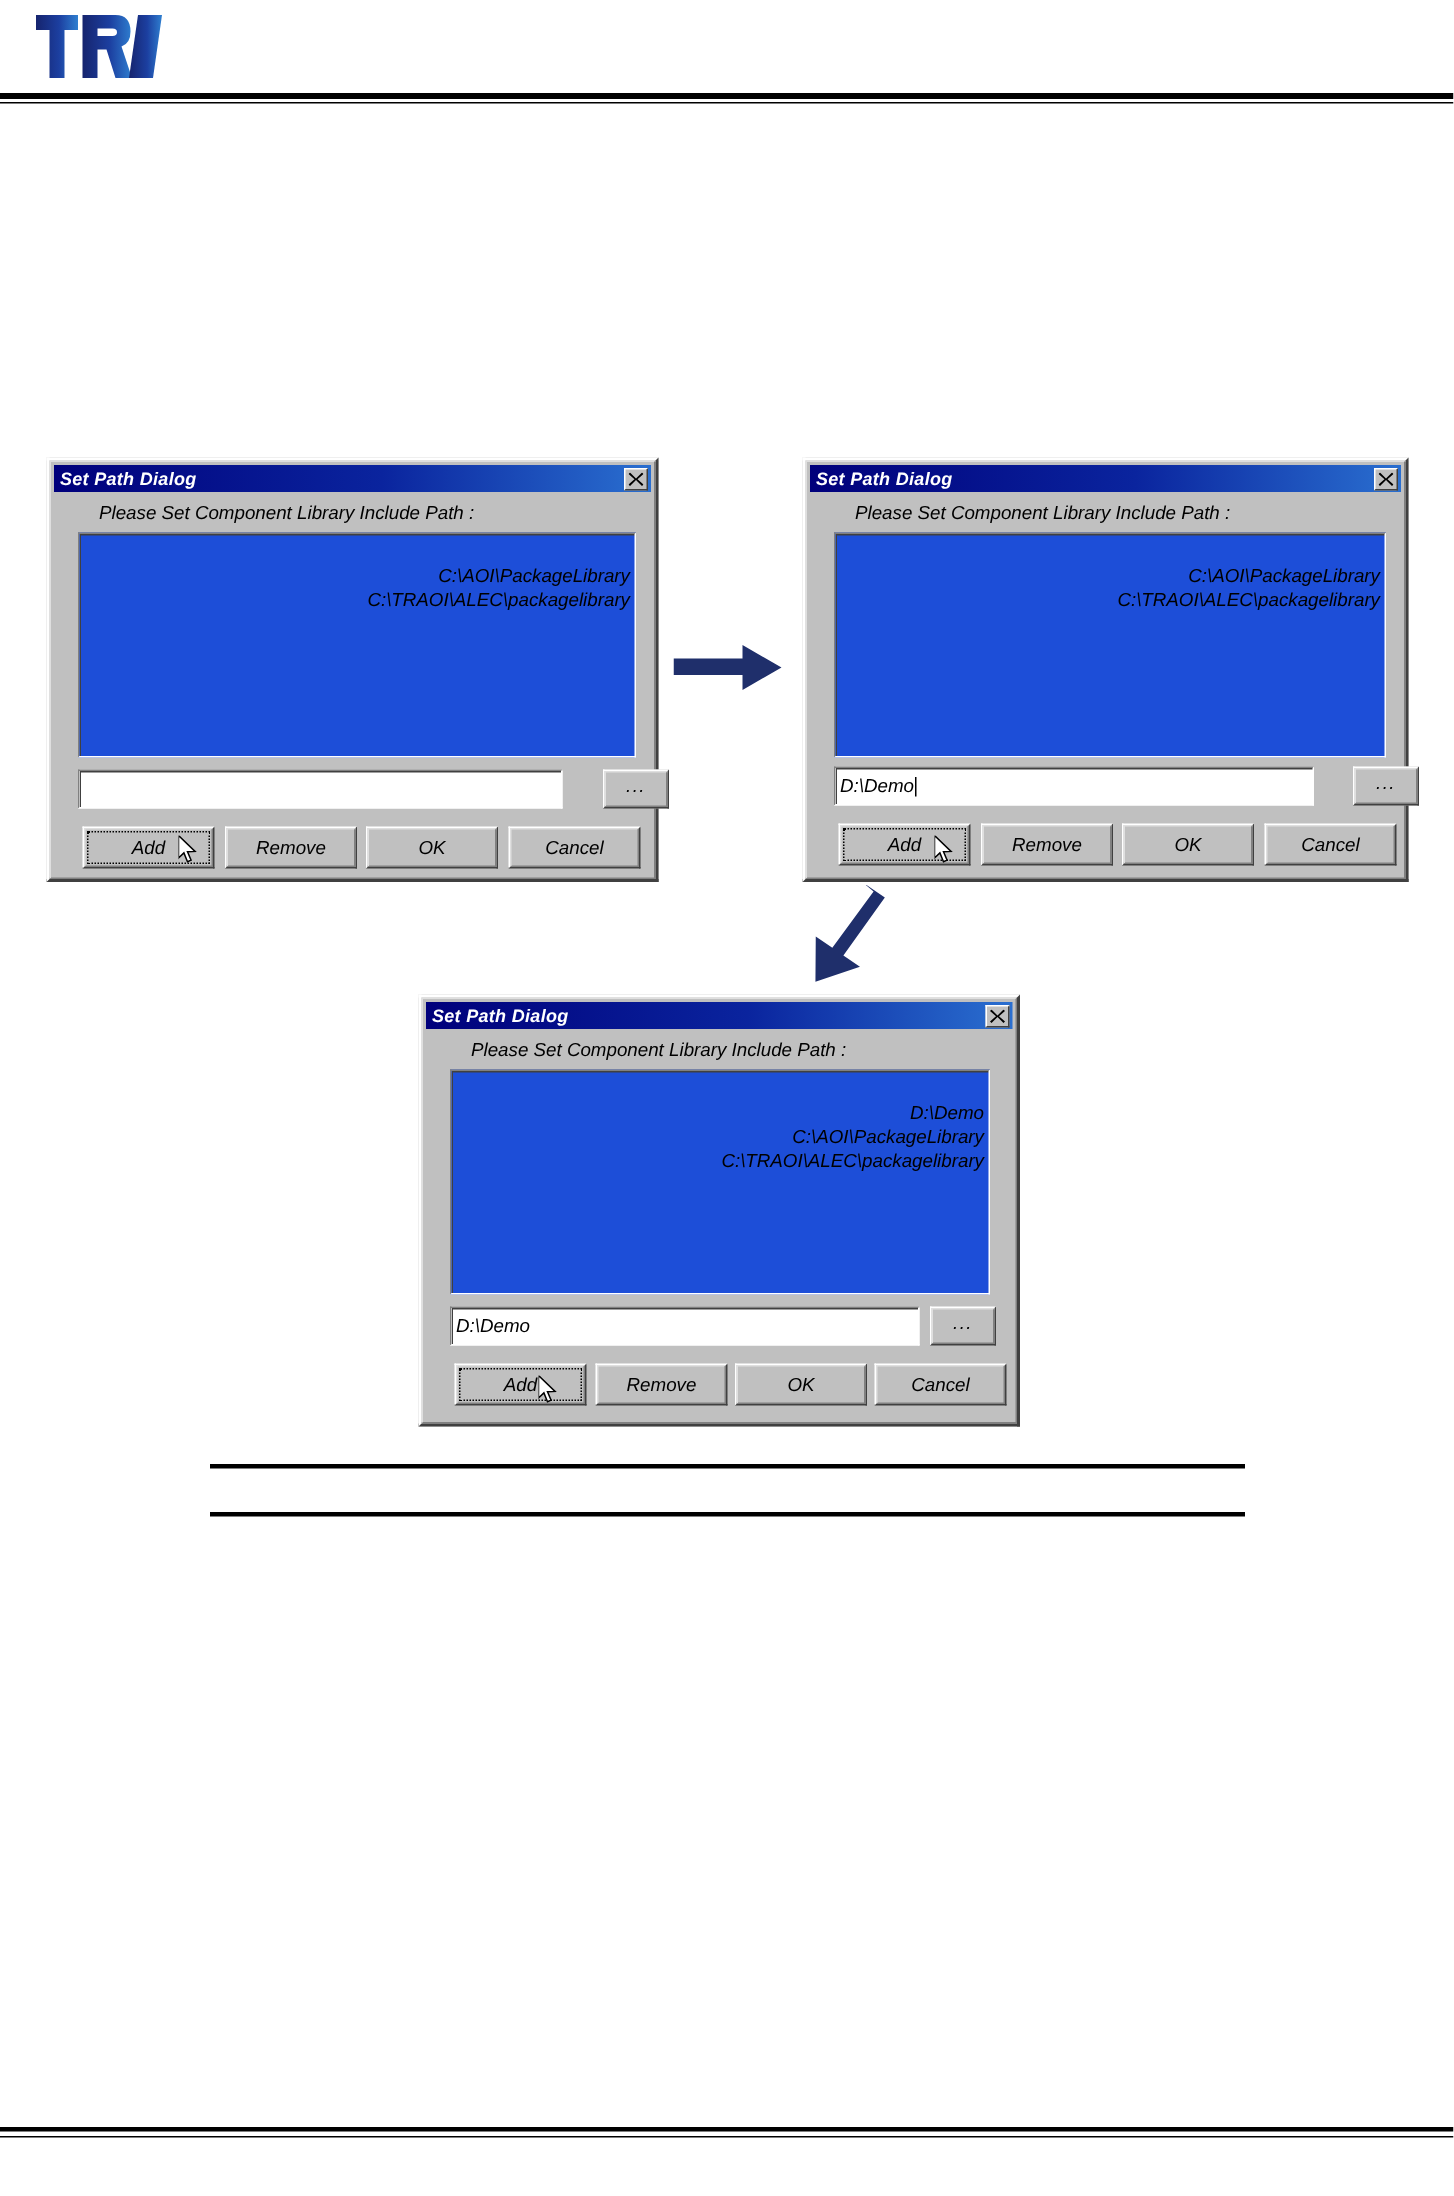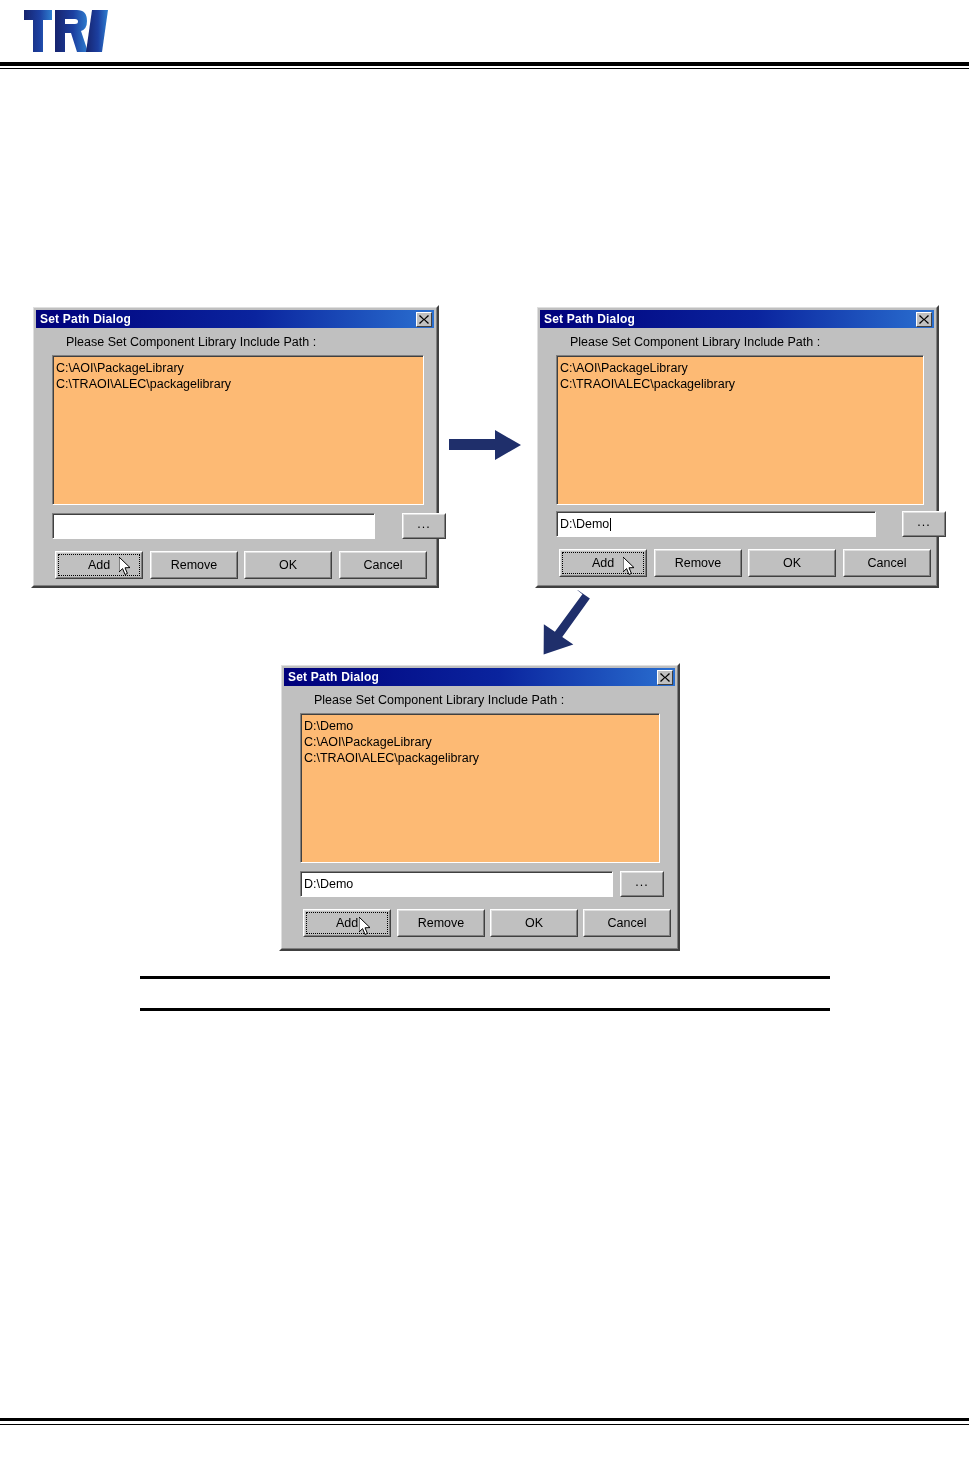--- a/index.html
+++ b/index.html
@@ -86,20 +86,21 @@
   
   .dialog {
     position: absolute;
     background: #c0c0c0;
     border-top: 2px solid #ffffff;
     border-left: 2px solid #ffffff;
     border-right: 2px solid #404040;
     border-bottom: 2px solid #404040;
     box-sizing: border-box;
     font-family: "Liberation Sans", sans-serif;
+    font-style: italic;
   }
   .dialog-inner {
     position: absolute;
     left: 0; top: 0; right: 0; bottom: 0;
     border-top: 1px solid #dfdfdf;
     border-left: 1px solid #dfdfdf;
     border-right: 1px solid #808080;
     border-bottom: 1px solid #808080;
     box-sizing: border-box;
   }
@@ -139,29 +140,30 @@
 
   .dlg-label {
     position: absolute;
     font-size: 12.5px;
     color: #000000;
     white-space: nowrap;
     margin-left: 13px;
   }
   .listbox {
     position: absolute;
-    background: #fdba74;
+    background: #1d4ed8;
     border-top: 1px solid #808080;
     border-left: 1px solid #808080;
     border-right: 1px solid #ffffff;
     border-bottom: 1px solid #ffffff;
     box-sizing: border-box;
     overflow: hidden;
     box-shadow: inset 1px 1px 0 #404040;
-    padding: 4px 3px;
+    padding: 20px 3px;
+    text-align: right;
   }
   .listbox .item {
     font-size: 12.5px;
     color: #000000;
     line-height: 16px;
     white-space: nowrap;
   }
   .textinput {
     position: absolute;
     background: #ffffff;

